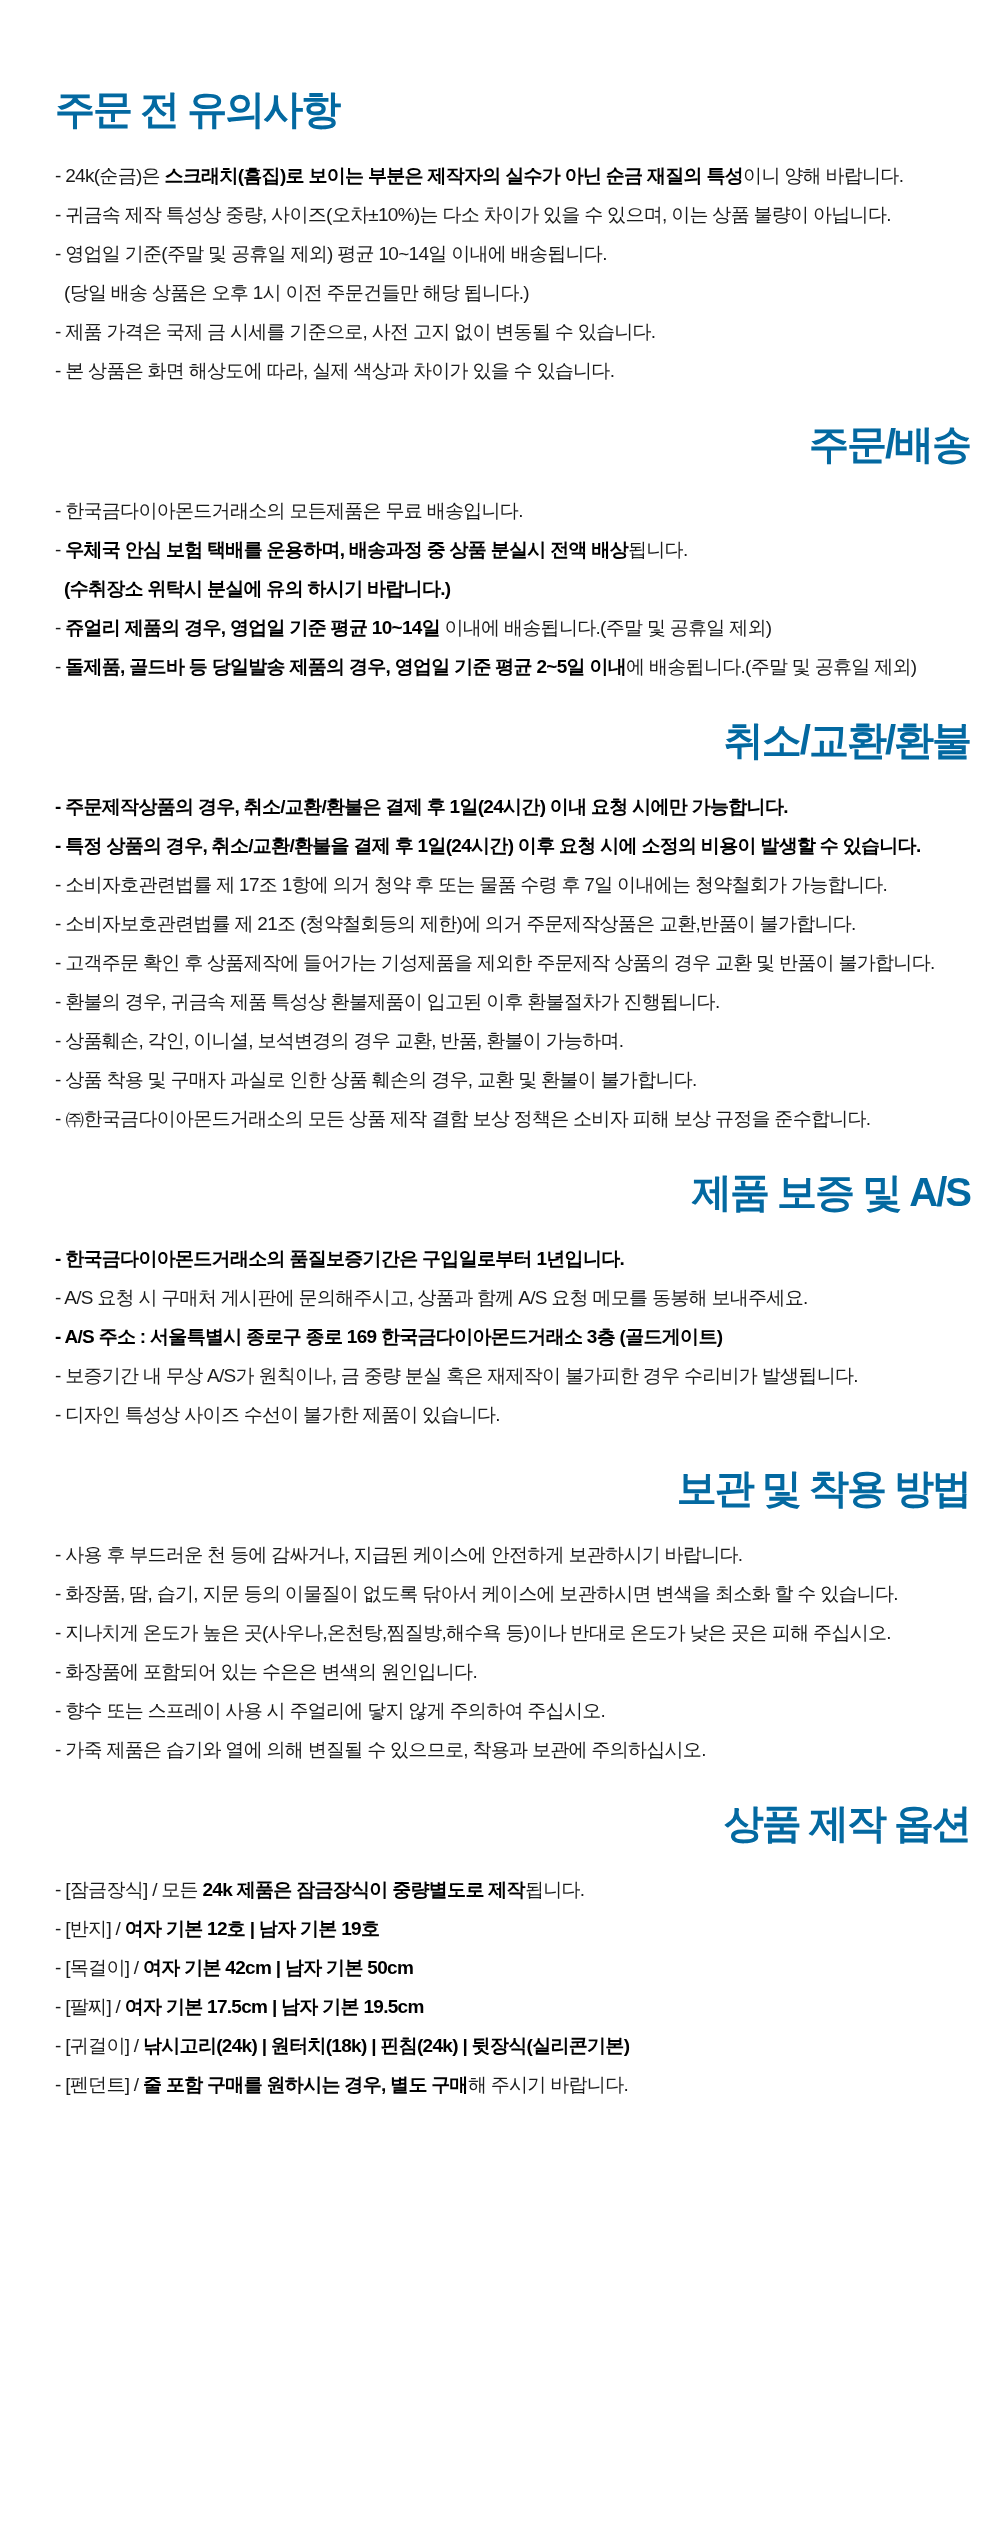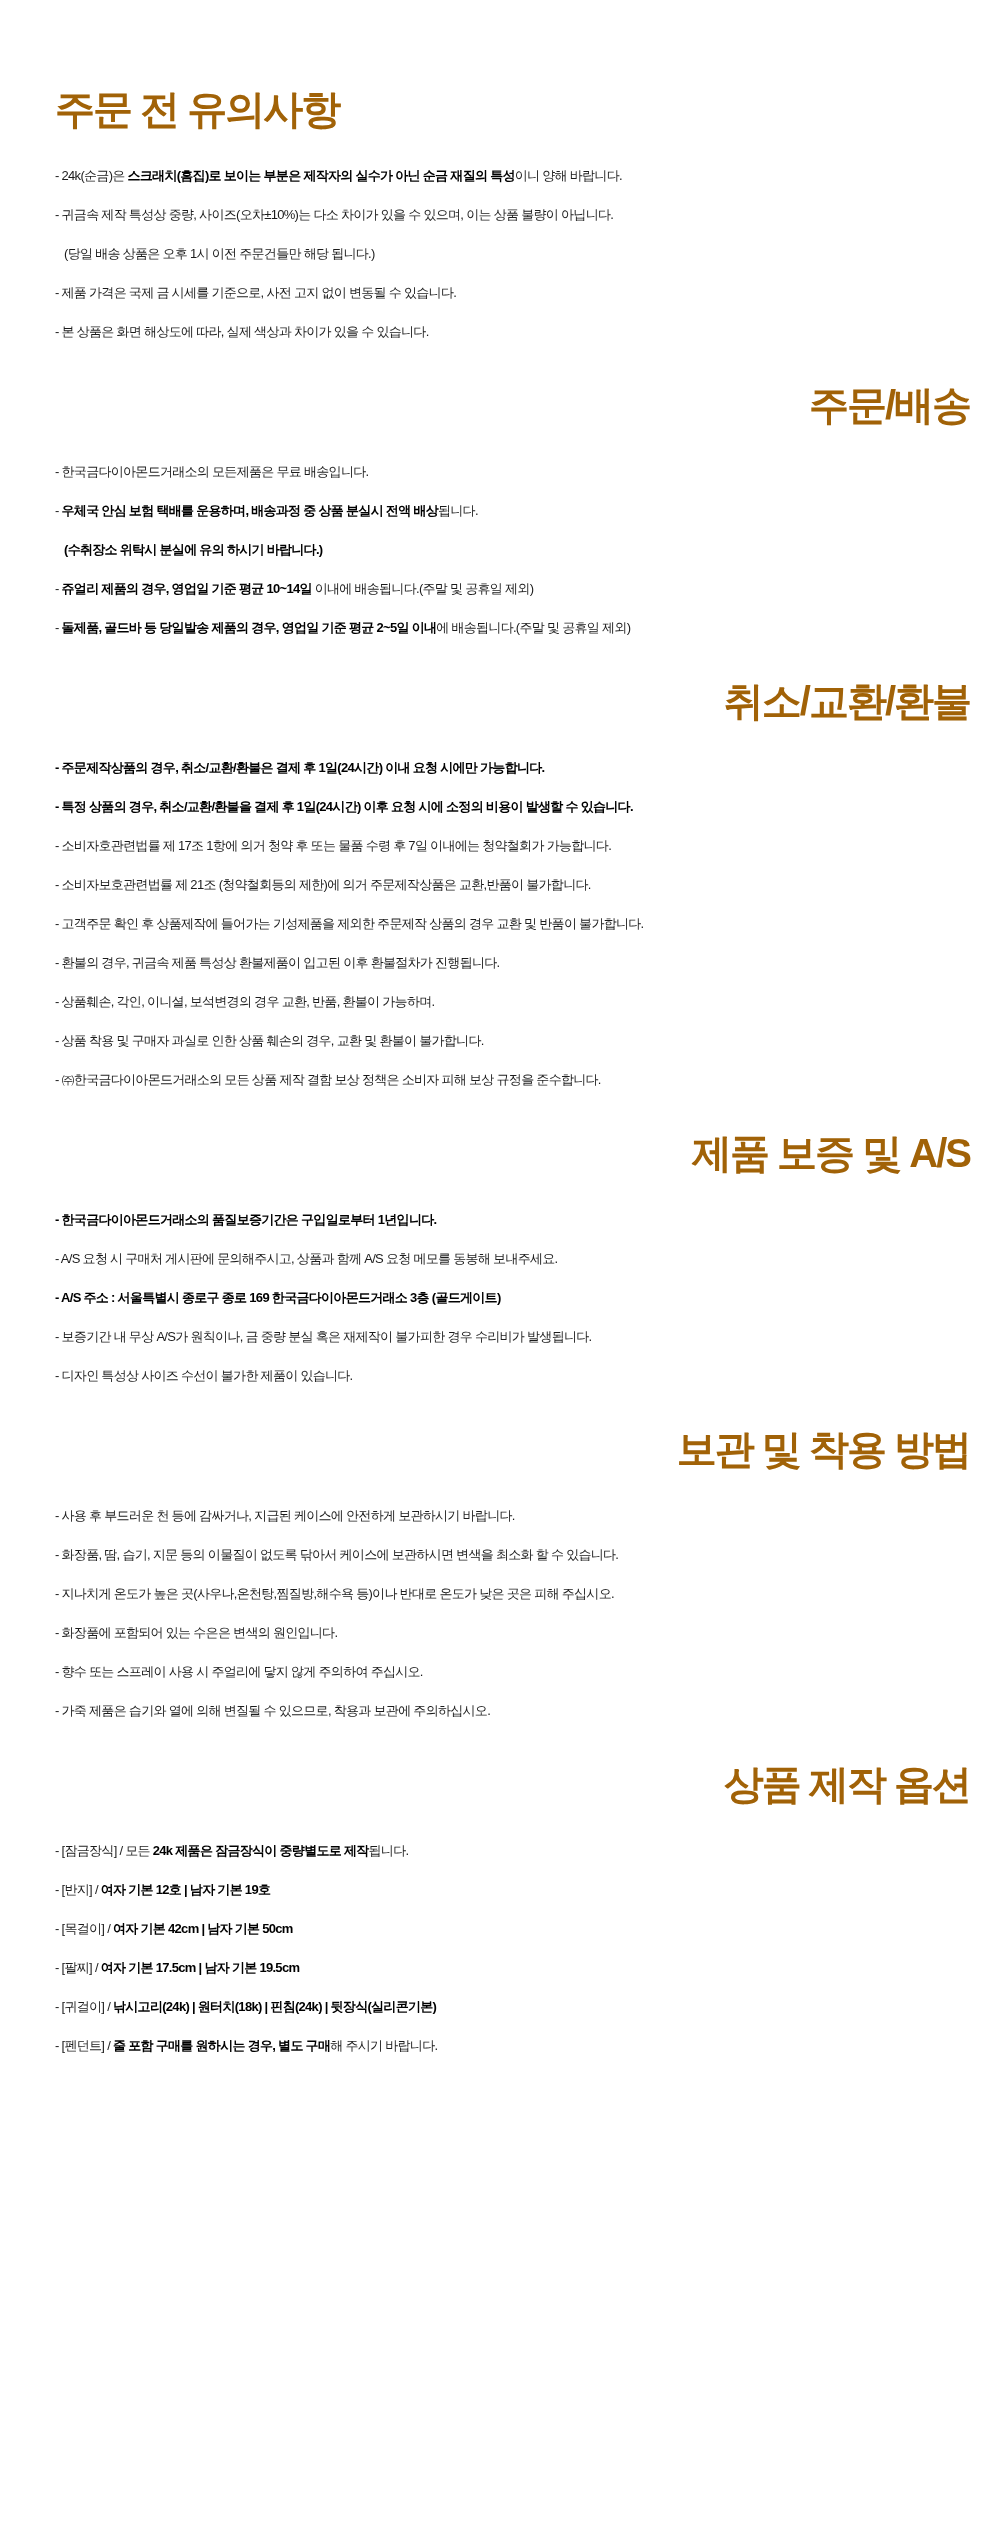--- a/index.html
+++ b/index.html
@@ -17,28 +17,28 @@
   .page {
     padding: 86px 30px 0 55px;
   }
   section { margin: 0; }
   .section-title {
     margin: 0 0 34px 0;
     font-size: 40px;
     line-height: 46px;
     font-weight: 800;
     letter-spacing: -2px;
-    color: #a16207;
+    color: #0369a1;
   }
   section + section .section-title {
     margin-top: 40px;
     text-align: right;
   }
   .line {
-    font-size: 13px;
+    font-size: 19px;
     line-height: 20px;
     margin: 0 0 19px 0;
     letter-spacing: -0.7px;
     white-space: nowrap;
     color: #1b1b1b;
   }
   .line .b {
     font-weight: 700;
     color: #000000;
   }
@@ -47,20 +47,21 @@
   }
 </style>
 </head>
 <body>
 
 <main class="page" id="sections">
     <section>
       <h2 class="section-title">주문 전 유의사항</h2>
       <div class="line"><span>- 24k(순금)은 </span><span class="b">스크래치(흠집)로 보이는 부분은 제작자의 실수가 아닌 순금 재질의 특성</span><span>이니 양해 바랍니다.</span></div>
       <div class="line"><span>- 귀금속 제작 특성상 중량, 사이즈(오차±10%)는 다소 차이가 있을 수 있으며, 이는 상품 불량이 아닙니다.</span></div>
+      <div class="line"><span>- 영업일 기준(주말 및 공휴일 제외) 평균 10~14일 이내에 배송됩니다.</span></div>
       <div class="line indent"><span>(당일 배송 상품은 오후 1시 이전 주문건들만 해당 됩니다.)</span></div>
       <div class="line"><span>- 제품 가격은 국제 금 시세를 기준으로, 사전 고지 없이 변동될 수 있습니다.</span></div>
       <div class="line"><span>- 본 상품은 화면 해상도에 따라, 실제 색상과 차이가 있을 수 있습니다.</span></div>
     </section>
     <section>
       <h2 class="section-title">주문/배송</h2>
       <div class="line"><span>- 한국금다이아몬드거래소의 모든제품은 무료 배송입니다.</span></div>
       <div class="line"><span>- </span><span class="b">우체국 안심 보험 택배를 운용하며, 배송과정 중 상품 분실시 전액 배상</span><span>됩니다.</span></div>
       <div class="line indent"><span class="b">(수취장소 위탁시 분실에 유의 하시기 바랍니다.)</span></div>
       <div class="line"><span>- </span><span class="b">쥬얼리 제품의 경우, 영업일 기준 평균 10~14일</span><span> 이내에 배송됩니다.(주말 및 공휴일 제외)</span></div>

